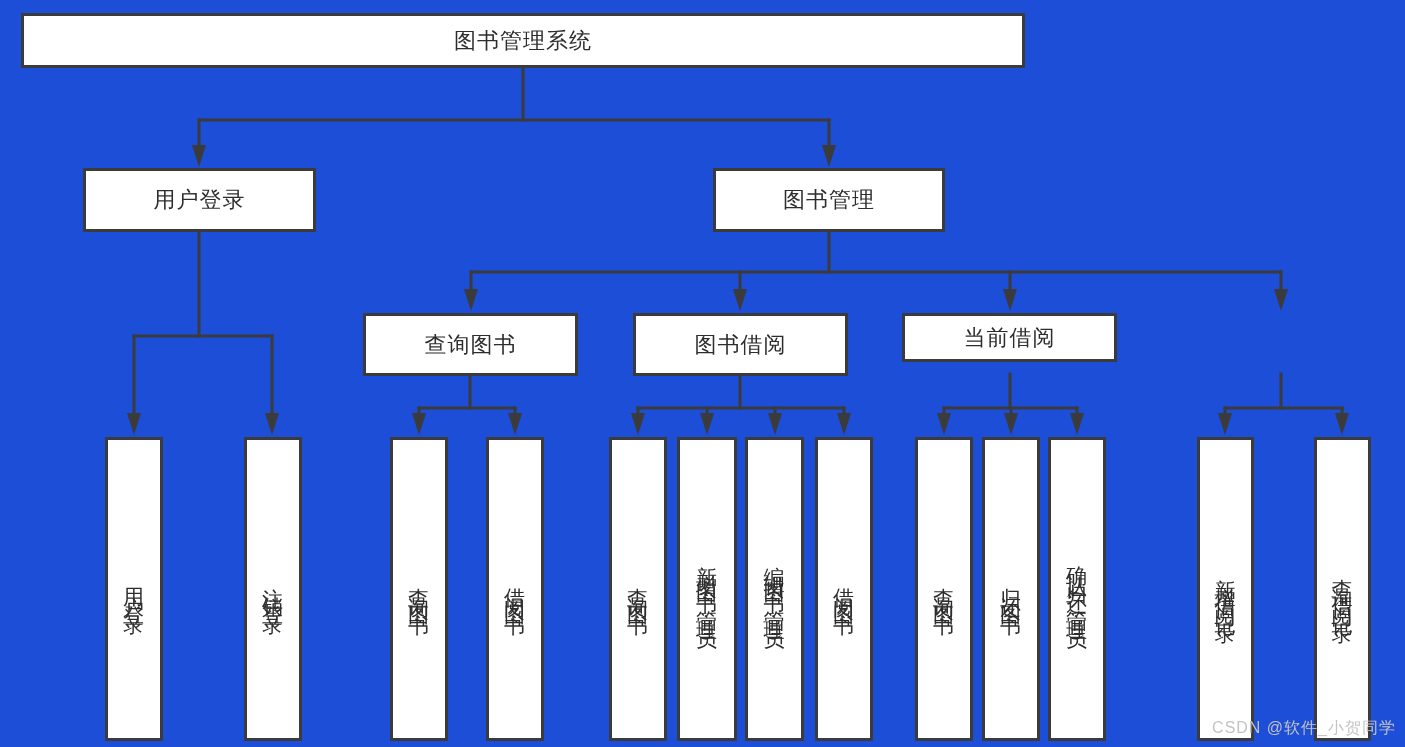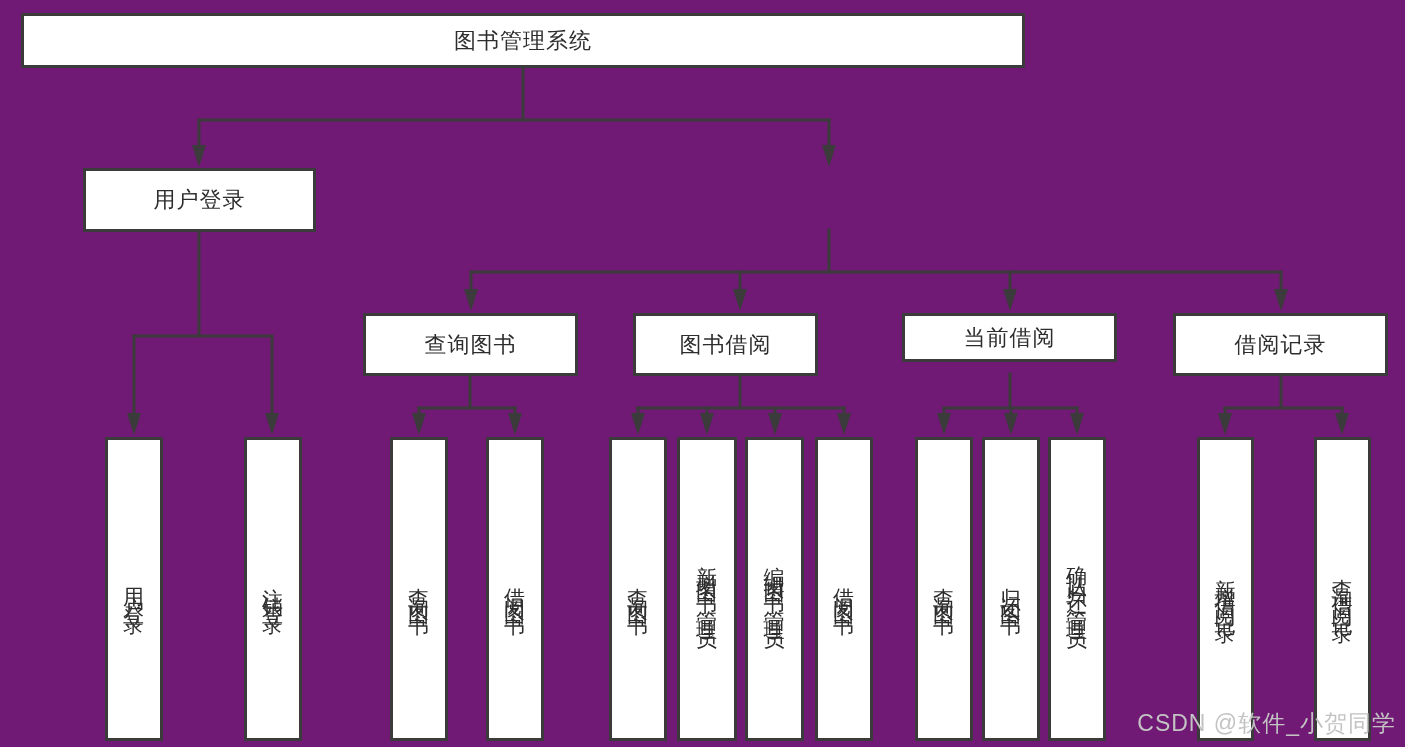--- a/index.html
+++ b/index.html
@@ -1,20 +1,20 @@
 <!DOCTYPE html>
 <html><head>
 <meta charset="utf-8">
 <style>
   html, body { margin: 0; padding: 0; background: #ffffff; }
   .stage {
     position: relative;
     width: 1405px;
     height: 747px;
-    background: #701a75;
+    background: #1d4ed8;
     overflow: hidden;
     font-family: "Liberation Sans", sans-serif;
   }
   .wires {
     position: absolute;
     inset: 0;
     width: 1405px;
     height: 747px;
   }
   .box {
@@ -38,21 +38,21 @@
     writing-mode: vertical-rl;
     text-orientation: mixed;
     letter-spacing: 9px;
     line-height: 1;
   }
   .vbox span { display: block; }
   .watermark {
     position: absolute;
     right: 9px;
     bottom: 8px;
-    font-size: 23px;
+    font-size: 16px;
     color: #c3c3c3;
     letter-spacing: 1px;
     white-space: nowrap;
     z-index: 5;
   }
 </style>
 </head>
 <body>
 
 <div class="stage">
@@ -127,32 +127,32 @@
     </g>
   </svg>
 
   <div class="box hbox" style="left:21px; top:13px; width:1004px; height:55px;">
     <span>图书管理系统</span>
   </div>
 
   <div class="box hbox" style="left:83px; top:168px; width:233px; height:64px;">
     <span>用户登录</span>
   </div>
+  <div class="box hbox" style="left:713px; top:168px; width:232px; height:64px;">
+    <span>图书管理</span>
+  </div>
 
   <div class="box hbox" style="left:363px; top:313px; width:215px; height:63px;">
     <span>查询图书</span>
   </div>
-  <div class="box hbox" style="left:633px; top:313px; width:185px; height:63px;">
+  <div class="box hbox" style="left:633px; top:313px; width:215px; height:63px;">
     <span>图书借阅</span>
   </div>
   <div class="box hbox" style="left:902px; top:313px; width:215px; height:49px;">
     <span>当前借阅</span>
-  </div>
-  <div class="box hbox" style="left:1173px; top:313px; width:215px; height:63px;">
-    <span>借阅记录</span>
   </div>
 
   <div class="box vbox" style="left:105px; top:437px; width:58px; height:304px;">
     <span>用户登录</span>
   </div>
   <div class="box vbox" style="left:244px; top:437px; width:58px; height:304px;">
     <span>注销登录</span>
   </div>
 
   <div class="box vbox" style="left:390px; top:437px; width:58px; height:304px;">

